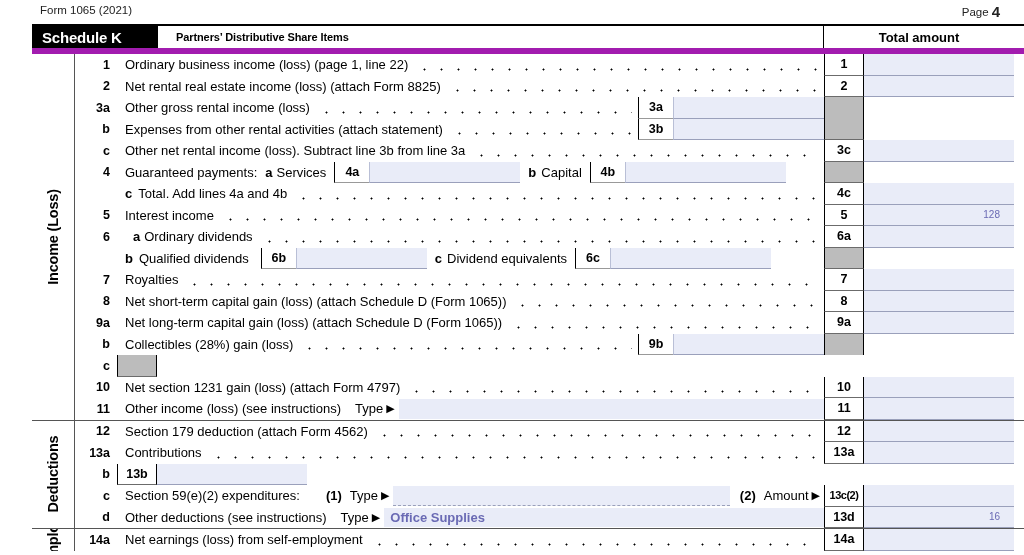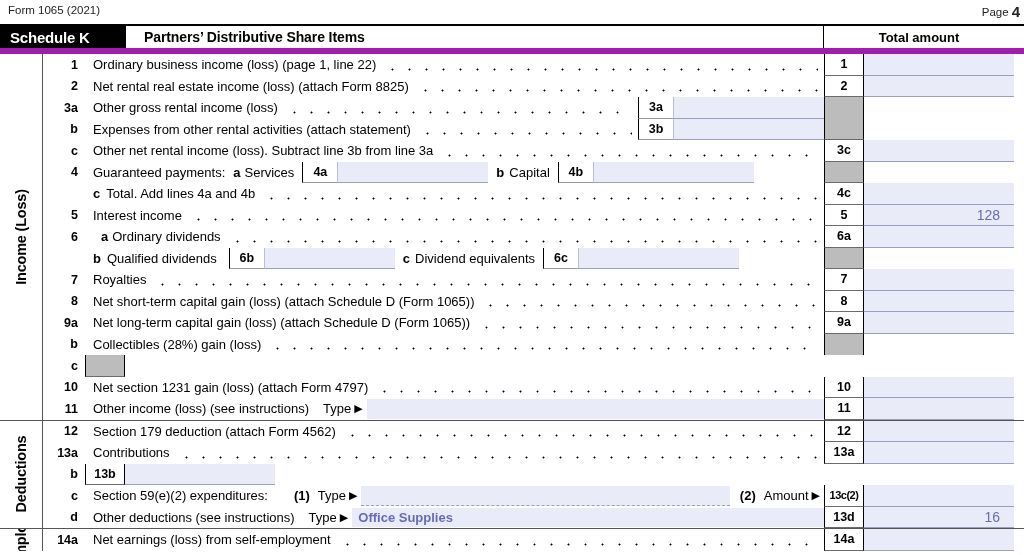--- a/index.html
+++ b/index.html
@@ -1,41 +1,41 @@
 <!DOCTYPE html>
 <html><head>
 <meta charset="utf-8">
 <style>
   html,body{margin:0;padding:0;background:#fff;}
   body{
     width:1024px;height:555px;overflow:hidden;
     font-family:"Liberation Sans","DejaVu Sans",sans-serif;
     color:#000;-webkit-font-smoothing:antialiased;
   }
-  .page{position:relative;width:1024px;height:420px;box-sizing:border-box;}
+  .page{position:relative;width:1024px;height:420px;box-sizing:border-box;padding-left:32px;}
 
   
   .topbar{position:relative;height:24px;}
   .form-id{position:absolute;left:8px;top:4px;font-size:11.5px;color:#222;}
-  .page-no{position:absolute;right:4px;top:3px;font-size:11.5px;color:#222;}
+  .page-no{position:absolute;right:24px;top:3px;font-size:11.5px;color:#222;}
   .page-no b{font-size:15px;font-weight:bold;vertical-align:-1px;margin-left:3px;}
 
   
   .sched-header{
     position:relative;display:flex;align-items:stretch;height:22px;
     border-top:2px solid #000;border-bottom:6px solid #a21caf;
   }
   .sched-tag{
     background:#000;color:#fff;font-weight:bold;font-size:15px;
     display:flex;align-items:center;padding:0 8px 0 10px;letter-spacing:-.2px;
     width:126px;box-sizing:border-box;
   }
   .sched-title{
     flex:1;display:flex;align-items:center;padding-left:18px;
-    font-weight:bold;font-size:14px;letter-spacing:-.1px;
+    font-weight:bold;font-size:11px;letter-spacing:-.1px;
   }
   .sched-total{
     width:190px;border-left:1.5px solid #000;display:flex;align-items:center;
     justify-content:center;font-weight:bold;font-size:13px;
   }
 
   
   .body{position:relative;}
   .sec{display:flex;border-bottom:1.4px solid #555;}
   .sec:last-child{border-bottom:none;}
@@ -110,21 +110,21 @@
     border-bottom:1px solid #6b6b6b;
   }
   .numcol.small{font-size:11px;letter-spacing:-.5px;}
   .numcol.shaded{background:#bcbcbc;border-bottom:none;}
   .numcol.shaded.capbot{border-bottom:1px solid #6b6b6b;}
 
   .amtcol{
     width:150px;flex:0 0 150px;box-sizing:border-box;
     background:#e9ecf8;border-bottom:1px solid #9aa0bb;
     display:flex;align-items:center;justify-content:flex-end;
-    padding-right:14px;font-size:14px;color:#6a6ab4;
+    padding-right:14px;font-size:10px;color:#6a6ab4;
   }
   .amtcol.blank{background:#fff;border-bottom:none;}
 
   .rightpad{width:10px;flex:0 0 10px;background:#fff;}
 
   .sec-bottom-clip{overflow:hidden;}
 </style>
 </head>
 <body>
 
@@ -311,20 +311,24 @@
             </div>
             <div class="numcol">9a</div>
             <div class="amtcol"></div>
             <div class="rightpad"></div>
           </div>
           <div class="row">
             <div class="lnum">b</div>
             <div class="desc">
               <span>Collectibles (28%) gain (loss)</span>
               <div class="dots"></div>
+              <div class="ibox">
+                <div class="tag">9b</div>
+                <div class="fld w150"></div>
+              </div>
             </div>
             <div class="numcol shaded"></div>
             <div class="amtcol blank"></div>
             <div class="rightpad"></div>
           </div>
           <div class="row">
             <div class="lnum">c</div>
             <div class="numcol shaded capbot"></div>
             <div class="amtcol blank"></div>
             <div class="rightpad"></div>

